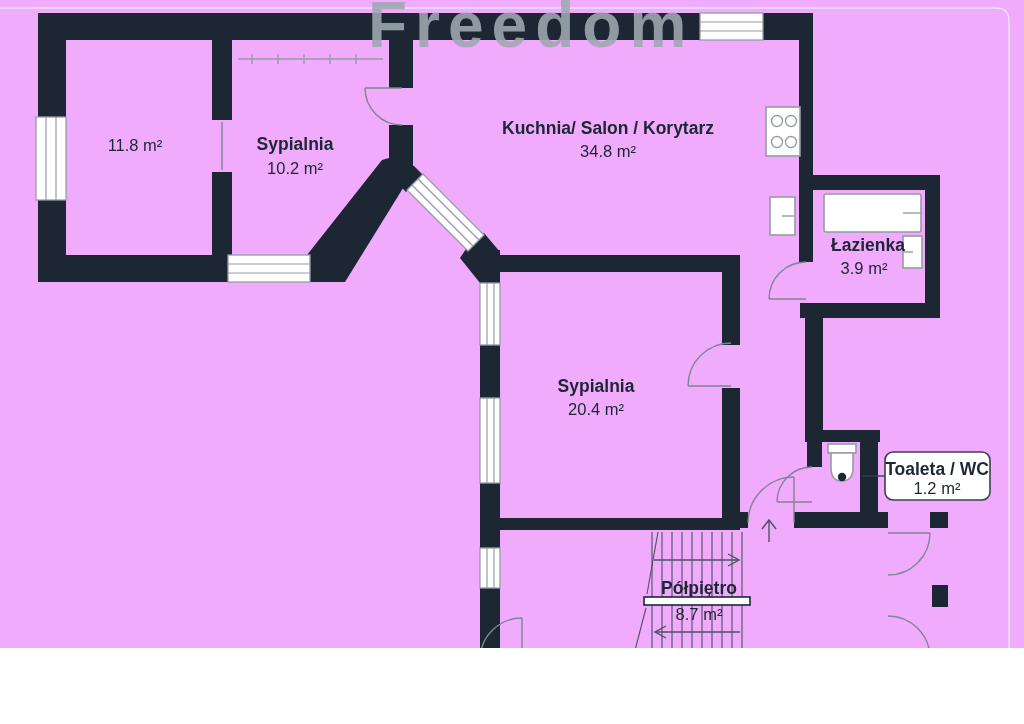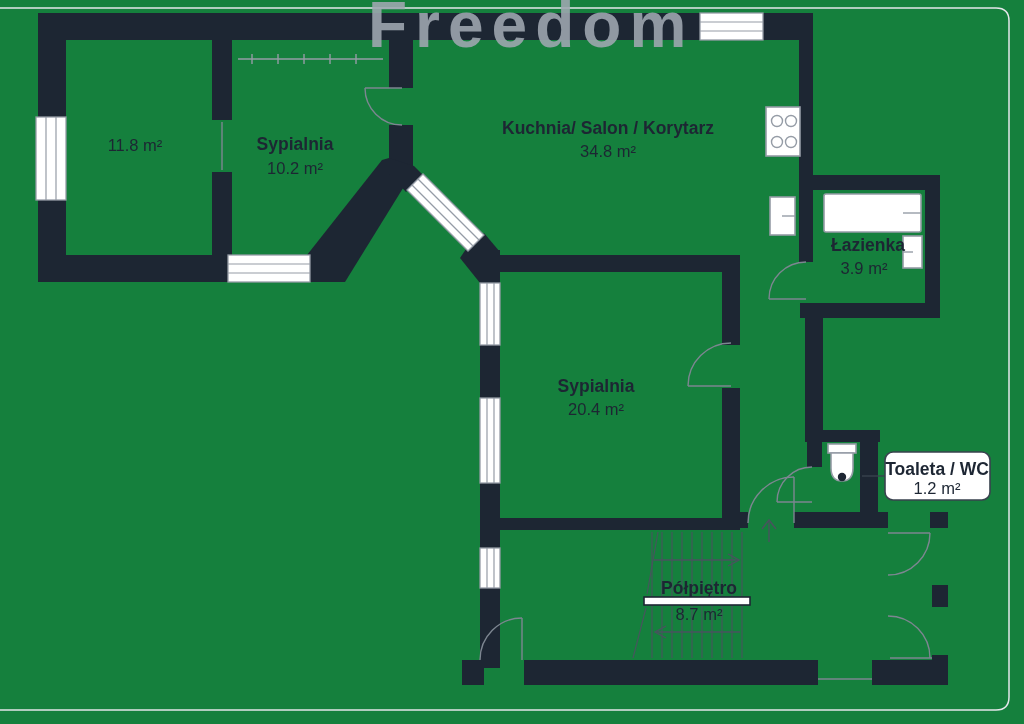--- a/index.html
+++ b/index.html
@@ -1,20 +1,20 @@
 <!DOCTYPE html>
 <html style="--wall: #1d2633; --line: #49535f; --door: #7d8691; --fixture: #959ca6; --watermark: #a0a8b2; --frame: #e4e6ea; --text: #1d2633;"><head>
 <meta charset="utf-8">
 <style>
   :root{
     --wall:#1d2633; --line:#49535f; --door:#7d8691; --fixture:#959ca6;
     --watermark:#a0a8b2; --frame:#e4e6ea; --text:#1d2633;
   }
   html,body{margin:0;padding:0;background:#fff;}
-  .stage{position:relative;width:1024px;height:724px;background:#15803d;overflow:hidden;
+  .stage{position:relative;width:1024px;height:648px;background:#f0abfc;overflow:hidden;
          font-family:"Liberation Sans",sans-serif;}
   svg{display:block}
   .wall{fill:var(--wall);stroke:none}
   .win{fill:#ffffff;stroke:var(--fixture);stroke-width:1.3}
   .winline{stroke:var(--fixture);stroke-width:1.2;fill:none}
   .door{stroke:var(--door);stroke-width:1.4;fill:none}
   .fixture{fill:#ffffff;stroke:var(--fixture);stroke-width:1.6}
   .fixline{stroke:var(--fixture);stroke-width:1.4;fill:none}
   .stair{stroke:var(--line);stroke-width:1.1;fill:none}
   .rail{fill:#ffffff;stroke:var(--wall);stroke-width:1.6}

